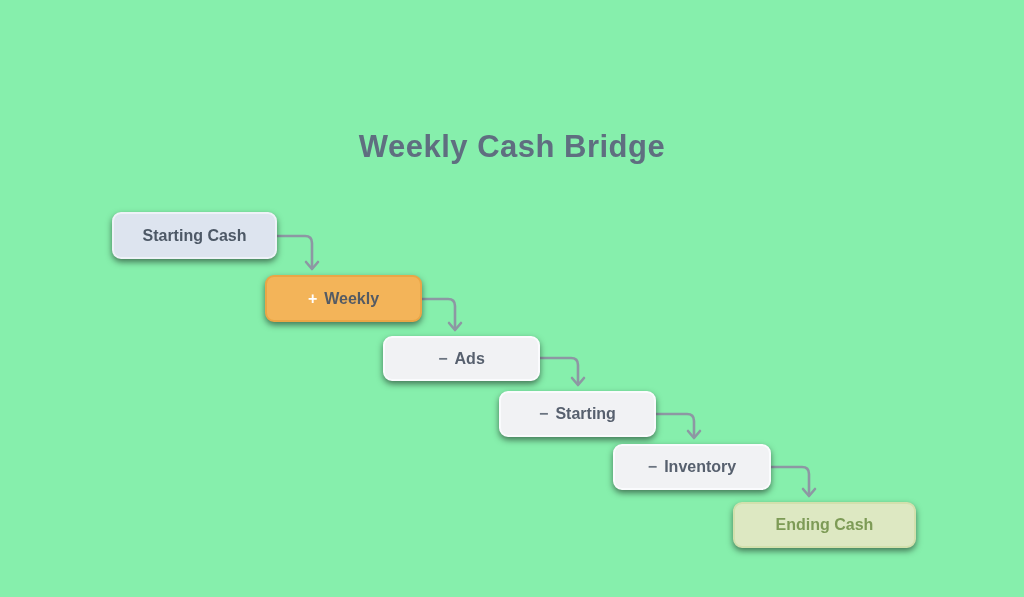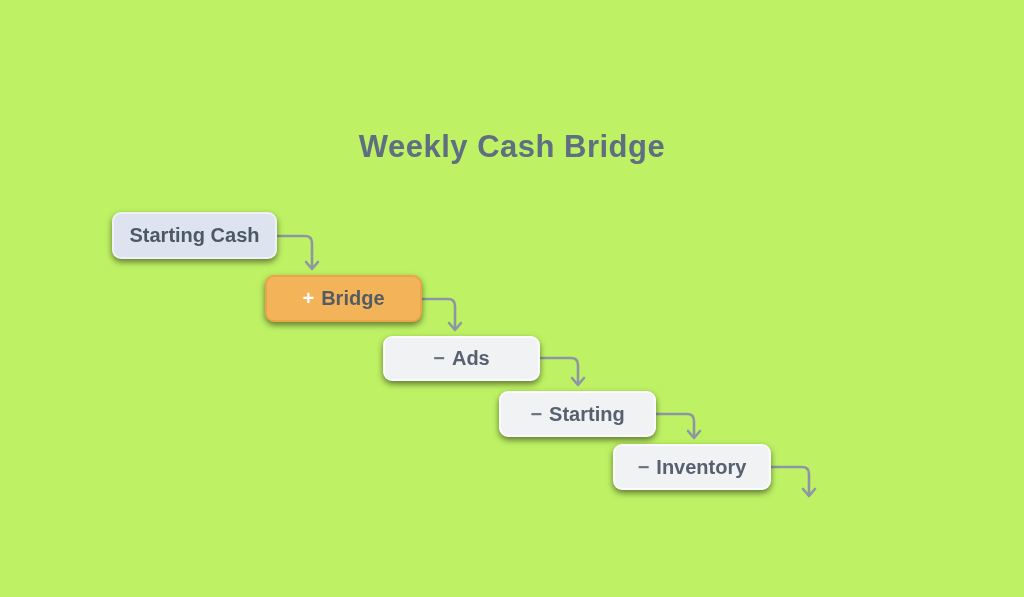--- a/index.html
+++ b/index.html
@@ -1,20 +1,20 @@
 <!DOCTYPE html>
 <html><head>
 <meta charset="utf-8">
 <style>
   html, body { margin: 0; padding: 0; background: #000; }
   .stage {
     position: relative;
     width: 1024px;
     height: 597px;
-    background: #bef264;
+    background: #86efac;
     overflow: hidden;
     font-family: "Liberation Sans", "DejaVu Sans", sans-serif;
     text-decoration: underline;
   }
   .diagram-title {
     position: absolute;
     left: 0;
     top: 129px;
     width: 1024px;
     text-align: center;
@@ -24,21 +24,21 @@
     color: #5f6e80;
     margin: 0;
   }
   .node {
     position: absolute;
     display: flex;
     align-items: center;
     justify-content: center;
     border-radius: 9px;
     border: 2px solid transparent;
-    font-size: 20px;
+    font-size: 16px;
     font-weight: 600;
     box-sizing: border-box;
     box-shadow: 0 3px 6px rgba(0,0,0,0.5);
   }
   .prefix { margin-right: 7px; }
   .prefix:empty { display: none; }
 
   .v-blue   { background: #dde4ef; border-color: #eef2f8; color: #4d5866; }
   .v-orange { background: #f3b459; border-color: #eaa646; color: #545b64; }
   .v-orange .prefix { color: #ffffff; }
@@ -97,32 +97,36 @@
     </g>
   </svg>
 
   <div class="node v-blue n1">
 
     <span class="label">Starting Cash</span>
   </div>
 
   <div class="node v-orange n2">
     <span class="prefix">+</span>
-    <span class="label">Bridge</span>
+    <span class="label">Weekly</span>
   </div>
 
   <div class="node v-gray n3">
     <span class="prefix">−</span>
     <span class="label">Ads</span>
   </div>
 
   <div class="node v-gray n4">
     <span class="prefix">−</span>
     <span class="label">Starting</span>
   </div>
 
   <div class="node v-gray n5">
     <span class="prefix">−</span>
     <span class="label">Inventory</span>
   </div>
 
+  <div class="node v-green n6">
+
+    <span class="label">Ending Cash</span>
+  </div>
 
 </div>
 
 </body></html>

